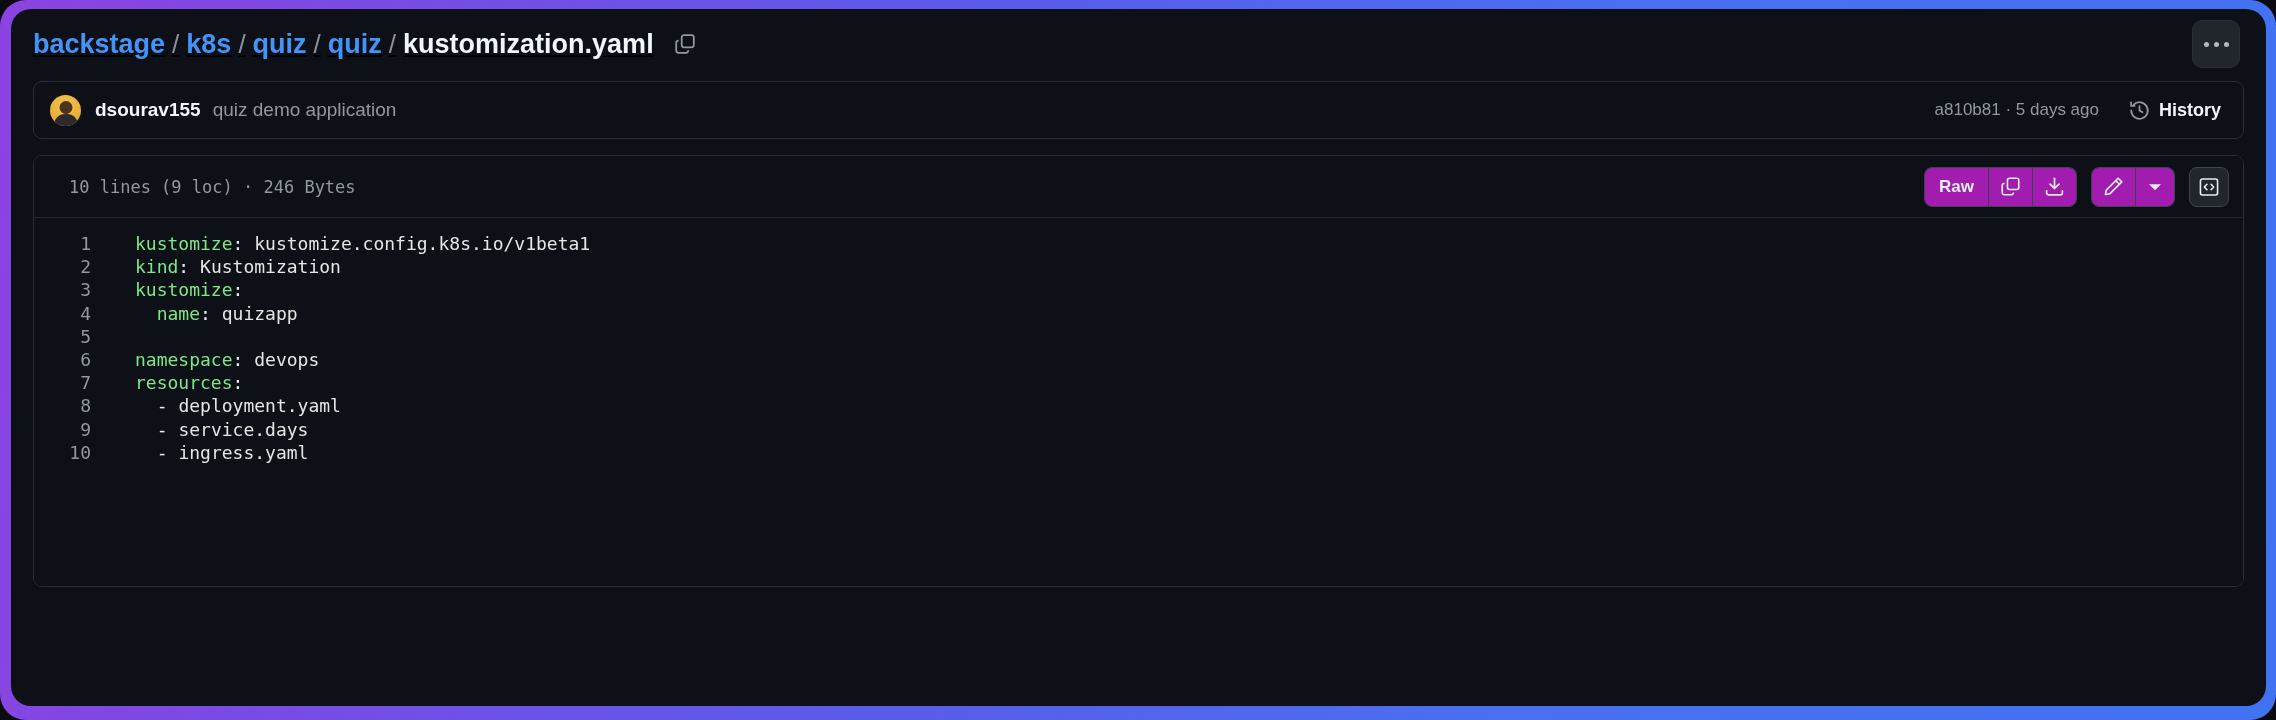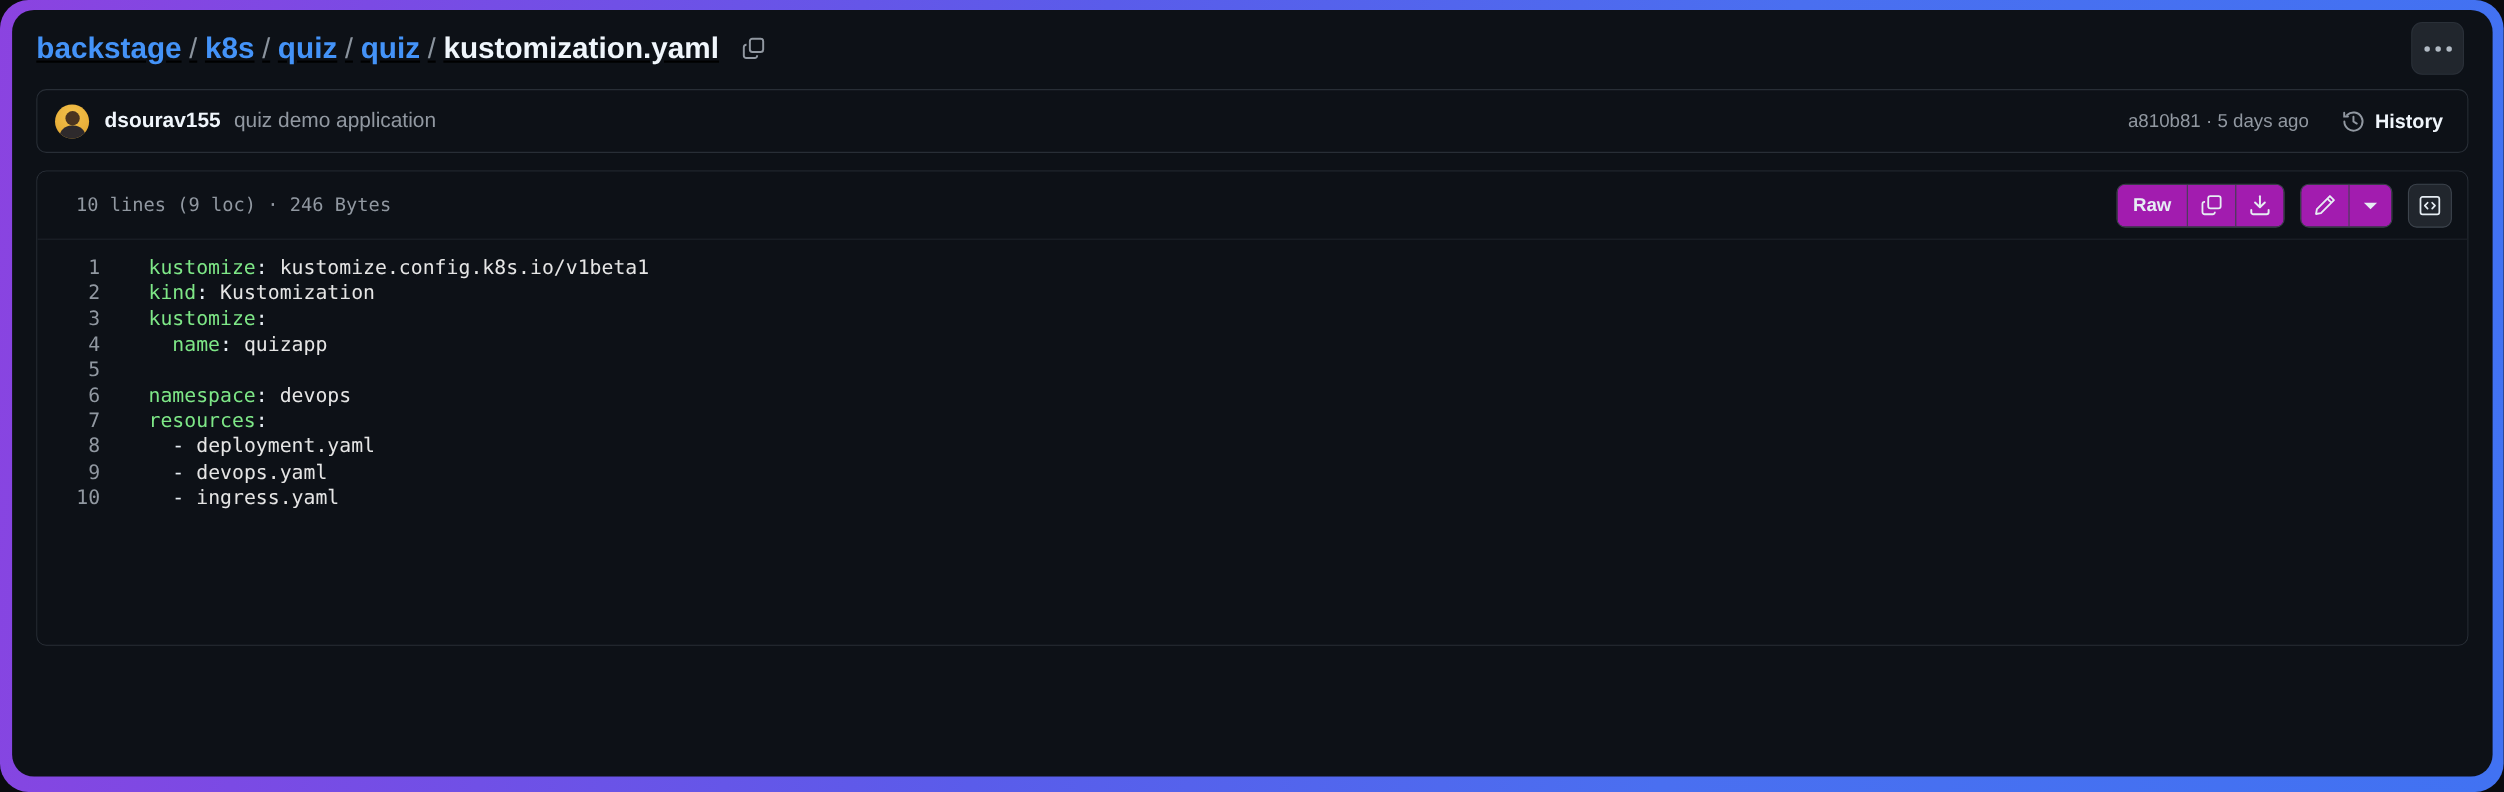--- a/index.html
+++ b/index.html
@@ -447,21 +447,21 @@
         <div class="lc"><span class="tok-key">resources</span><span class="tok-punc">:</span><span class="tok-val"></span></div>
       </div>
 
       <div class="code-line">
         <div class="ln">8</div>
         <div class="lc"><span class="tok-punc">  </span><span class="tok-dash">- </span><span class="tok-val">deployment.yaml</span></div>
       </div>
 
       <div class="code-line">
         <div class="ln">9</div>
-        <div class="lc"><span class="tok-punc">  </span><span class="tok-dash">- </span><span class="tok-val">devops.yaml</span></div>
+        <div class="lc"><span class="tok-punc">  </span><span class="tok-dash">- </span><span class="tok-val">service.days</span></div>
       </div>
 
       <div class="code-line">
         <div class="ln">10</div>
         <div class="lc"><span class="tok-punc">  </span><span class="tok-dash">- </span><span class="tok-val">ingress.yaml</span></div>
       </div>
 
     </div>
   </div>
 

